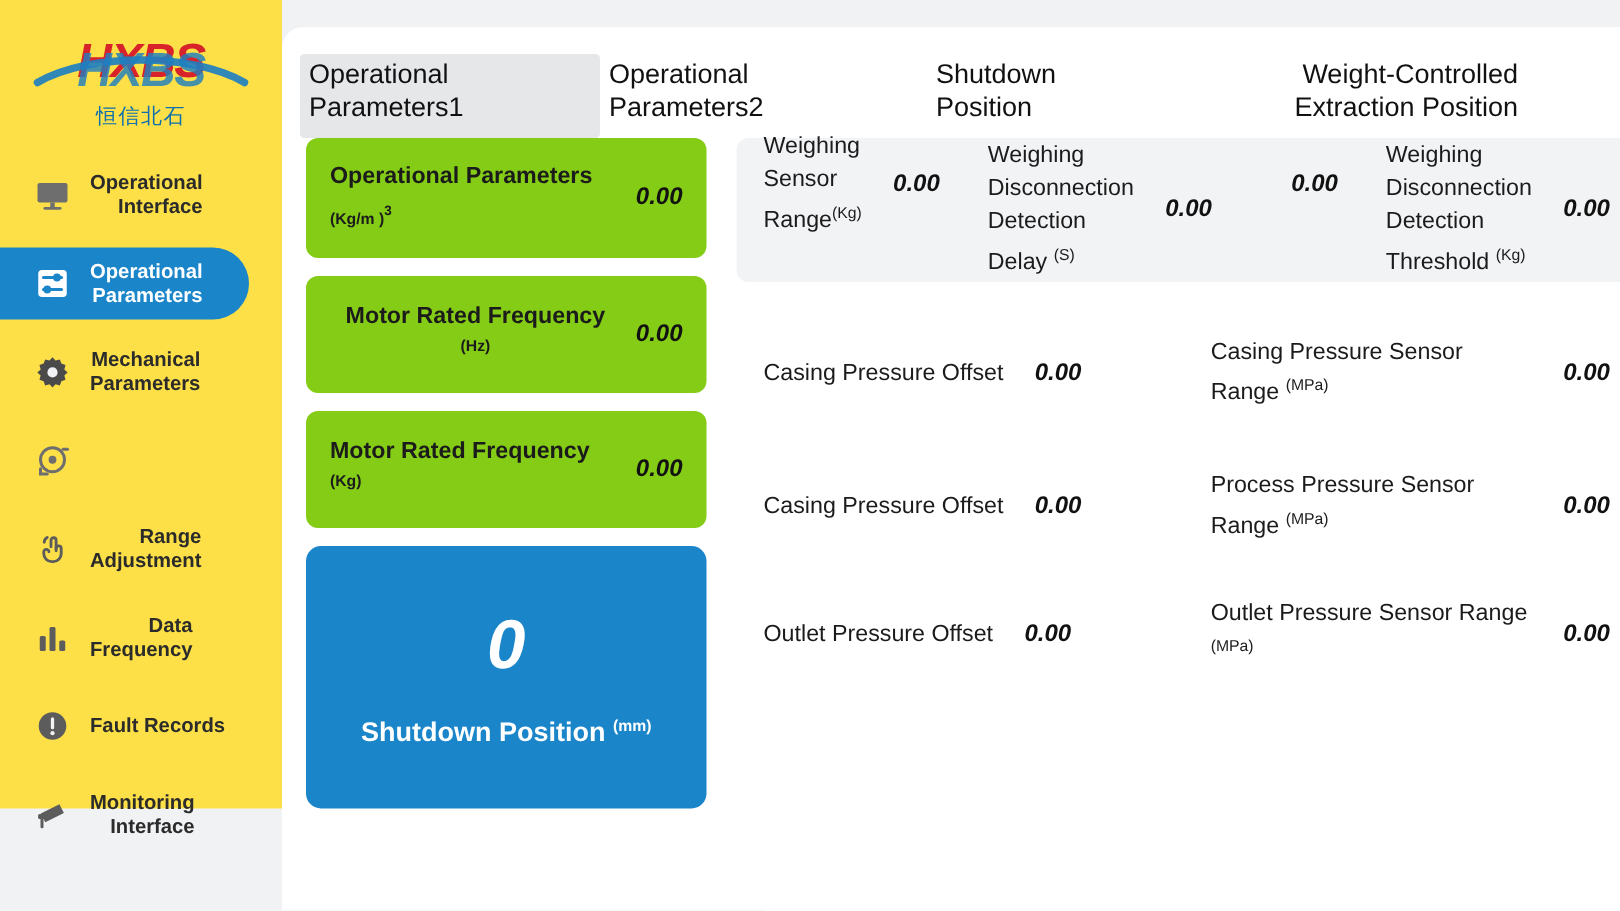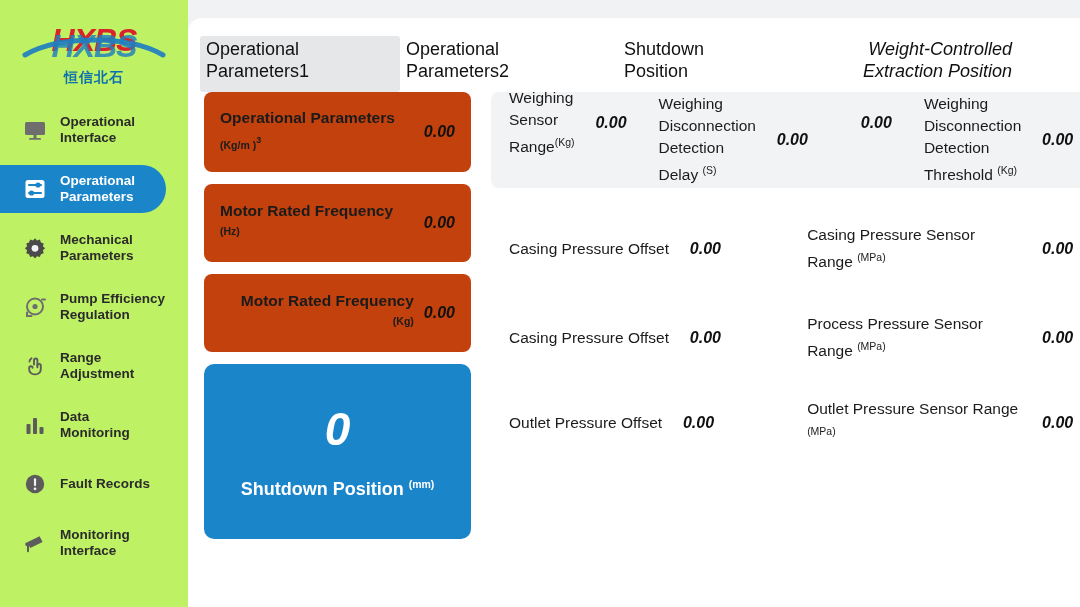--- a/index.html
+++ b/index.html
@@ -12,40 +12,41 @@
   .app {
     position: relative;
     width: 1080px; height: 607px;
     display: flex;
     background: #f1f2f4;
   }
 
   
   .sidebar {
     width: 188px;
-    height: 607px;
-    background: #bef264;
+    height: 539px;
+    background: #fde047;
     flex: 0 0 188px;
     position: relative;
     padding-top: 8px;
+    text-align: right;
   }
   .logo-wrap {
     height: 92px;
     display: flex;
     align-items: center;
     justify-content: center;
     flex-direction: column;
     position: relative;
   }
   .logo-svg { display:block; }
   .logo-cn {
     font-size: 14px;
     letter-spacing: 1px;
     color: #0d6fae;
-    font-weight: bold;
+    font-weight: normal;
     margin-top: -4px;
   }
 
   .nav { margin-top: 6px; }
   .nav-item {
     display: flex;
     align-items: center;
     height: 48px;
     padding-left: 22px;
     margin-bottom: 11px;
@@ -93,37 +94,37 @@
     line-height: 22px;
     color: #111;
     white-space: pre-line;
     padding: 2px 6px 3px 6px;
     border-radius: 3px;
   }
   .tab.active { background: #e6e7e9; }
   .tab-0 { width: 200px; }
   .tab-1 { width: 218px; }
   .tab-2 { width: 150px; }
-  .tab-3 { width: 250px; text-align: right; font-style: italic; }
+  .tab-3 { width: 250px; text-align: right; }
 
   .content {
     display: flex;
     padding: 0 8px 0 16px;
     gap: 20px;
   }
 
   
   .col-left {
     flex: 0 0 267px;
     display: flex;
     flex-direction: column;
     gap: 12px;
   }
   .card {
-    background: #c2410c;
+    background: #84cc16;
     border-radius: 8px;
     display: flex;
     align-items: center;
     padding: 0 16px;
   }
   .card .lbl {
     flex: 1 1 auto;
     font-size: 15.5px;
     line-height: 21px;
     font-weight: bold;
@@ -131,22 +132,22 @@
   }
   .card .val {
     flex: 0 0 auto;
     font-size: 16px;
     font-weight: bold;
     font-style: italic;
     color: #111;
     margin-left: 10px;
   }
   .c-h1 { height: 80px; }
-  .c-h2 { height: 78px; }
-  .c-h3 { height: 78px; text-align: right; }
+  .c-h2 { height: 78px; text-align: center; }
+  .c-h3 { height: 78px; }
 
   .bluecard {
     background: #1b85c9;
     border-radius: 10px;
     height: 175px;
     display: flex;
     flex-direction: column;
     align-items: center;
     justify-content: center;
     color: #fff;
@@ -269,22 +270,20 @@
 
       <div class="nav-item">
         <span class="nav-icon">
           <svg width="24" height="24" viewBox="0 0 24 24">
             <circle cx="12" cy="11.5" r="8" fill="none" stroke="#6e6e6e" stroke-width="2"></circle>
             <circle cx="12" cy="11.5" r="2.6" fill="#6e6e6e"></circle>
             <path d="M4 17.5 L4 21 L8.5 21" fill="none" stroke="#6e6e6e" stroke-width="2" stroke-linecap="round"></path>
             <path d="M19 4.5 L22 4.5" fill="none" stroke="#6e6e6e" stroke-width="2" stroke-linecap="round"></path>
           </svg>
         </span>
-        <span class="nav-label">Pump Efficiency
-Regulation</span>
       </div>
 
       <div class="nav-item">
         <span class="nav-icon">
           <svg width="24" height="24" viewBox="0 0 24 24" fill="none" stroke="#5c5c5c" stroke-width="1.9" stroke-linecap="round" stroke-linejoin="round">
             <path d="M11 10.5V6.2a1.7 1.7 0 1 1 3.4 0v7"></path>
             <path d="M14.4 11.6c0-1 .8-1.7 1.7-1.7s1.7.7 1.7 1.7v3.6a5.2 5.2 0 0 1-5.2 5.2h-1.2a5.2 5.2 0 0 1-5.2-5.2v-1.4c0-.9.8-1.6 1.7-1.6.9 0 1.7.7 1.7 1.6"></path>
             <path d="M6.5 7.5a3.6 3.6 0 0 1 2-3.2"></path>
           </svg>
         </span>
@@ -294,21 +293,21 @@
 
       <div class="nav-item">
         <span class="nav-icon">
           <svg width="24" height="24" viewBox="0 0 24 24" fill="#5c5c5c">
             <rect x="3.5" y="11" width="4" height="10" rx="1"></rect>
             <rect x="10" y="5" width="4" height="16" rx="1"></rect>
             <rect x="16.5" y="14" width="4" height="7" rx="1"></rect>
           </svg>
         </span>
         <span class="nav-label">Data
-Monitoring</span>
+Frequency</span>
       </div>
 
       <div class="nav-item">
         <span class="nav-icon">
           <svg width="24" height="24" viewBox="0 0 24 24">
             <circle cx="12" cy="12" r="9.2" fill="#5c5c5c"></circle>
             <rect x="10.9" y="6.2" width="2.2" height="8" rx="1.1" fill="#f1f2f4"></rect>
             <circle cx="12" cy="16.8" r="1.4" fill="#f1f2f4"></circle>
           </svg>
         </span>

